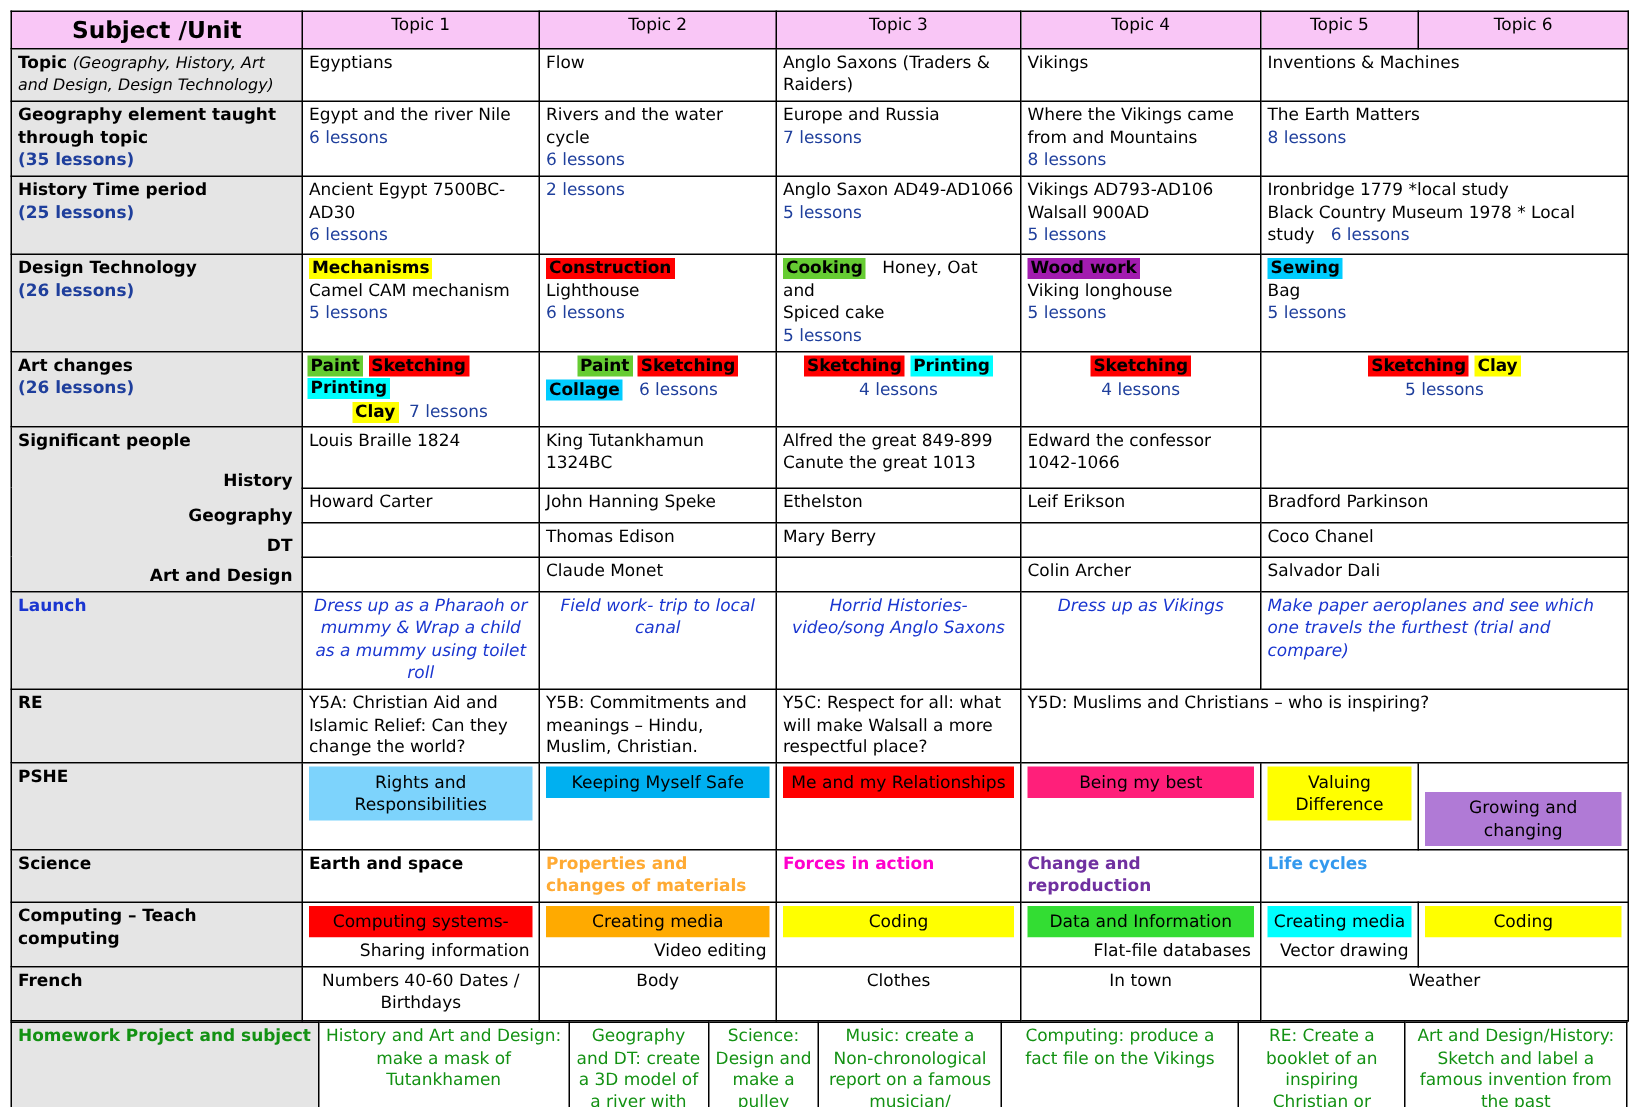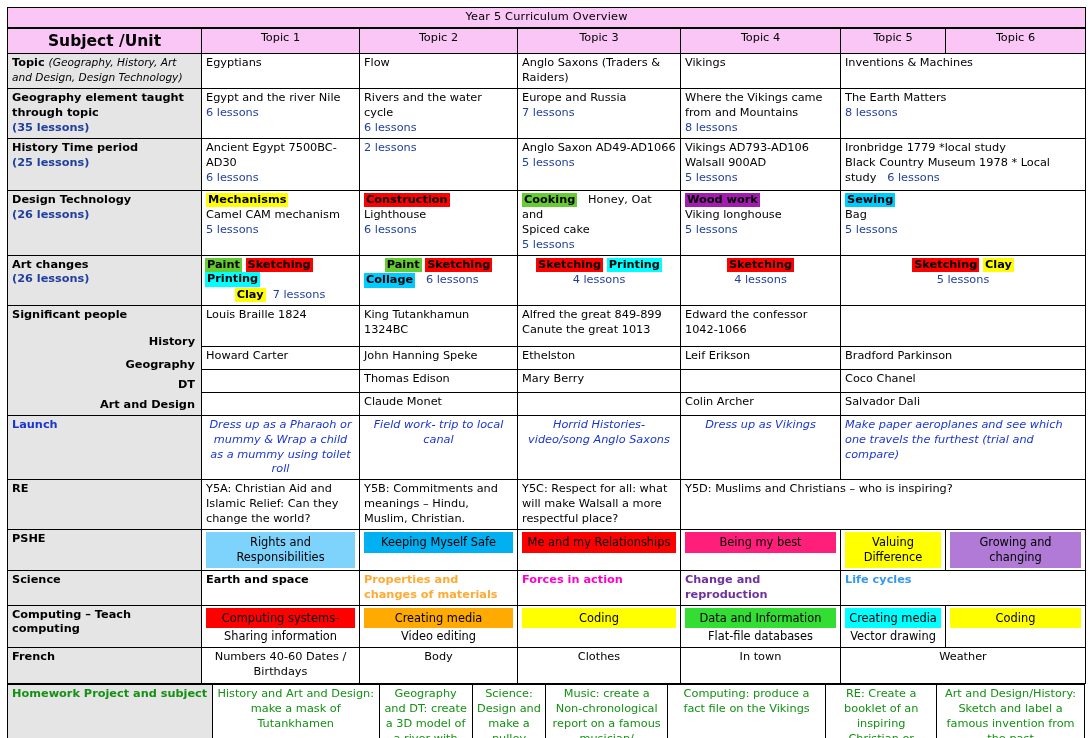--- a/index.html
+++ b/index.html
@@ -88,54 +88,44 @@
   }
   .band .fill{
     display:block;
     text-align:center;
     padding:3px 2px 3px 2px;
     font-size:11.4px;
     line-height:1.3;
   }
   .band .under{
     display:block;
-    text-align:center;
+    text-align:right;
     padding:1px 2px;
     font-size:11.4px;
     background:#fff;
   }
   .bg-green{background:#7dd3fc;}
   .bg-blue{background:#00b0f0;}
   .bg-red{background:#ff0000;}
   .bg-pink{background:#ff1f7a;}
   .bg-yellow{background:#ffff00;}
-  .bg-purple{background:#b07ad6;}
+  .bg-purple{background:#b07ad6;margin-top:17px;}
   .bg-orange{background:#ffaa00;}
   .bg-lime{background:#33dd33;}
   .bg-cyan{background:#00ffff;}
   .sci-orange{color:#ffaa33;}
   .sci-magenta{color:#ff00cc;}
   .sci-purple{color:#7030a0;}
   .sci-blue{color:#3399ee;}
 </style>
 </head>
 <body>
 
 <div id="sheet">
 
-  <table class="grid" style="margin-bottom:0;">
-    <colgroup>
-        <col style="width:1078px">
-      </colgroup>
-    <tbody>
-        <tr>
-      <td class="title-cell">Year 5 Curriculum Overview</td>
-    </tr>
-  </tbody>
-    </table>
 
   <table class="grid">
     <colgroup>
       <col style="width:194px">
       <col style="width:158px">
       <col style="width:158px">
       <col style="width:163px">
       <col style="width:160px">
       <col style="width:105px">
       <col style="width:140px">

